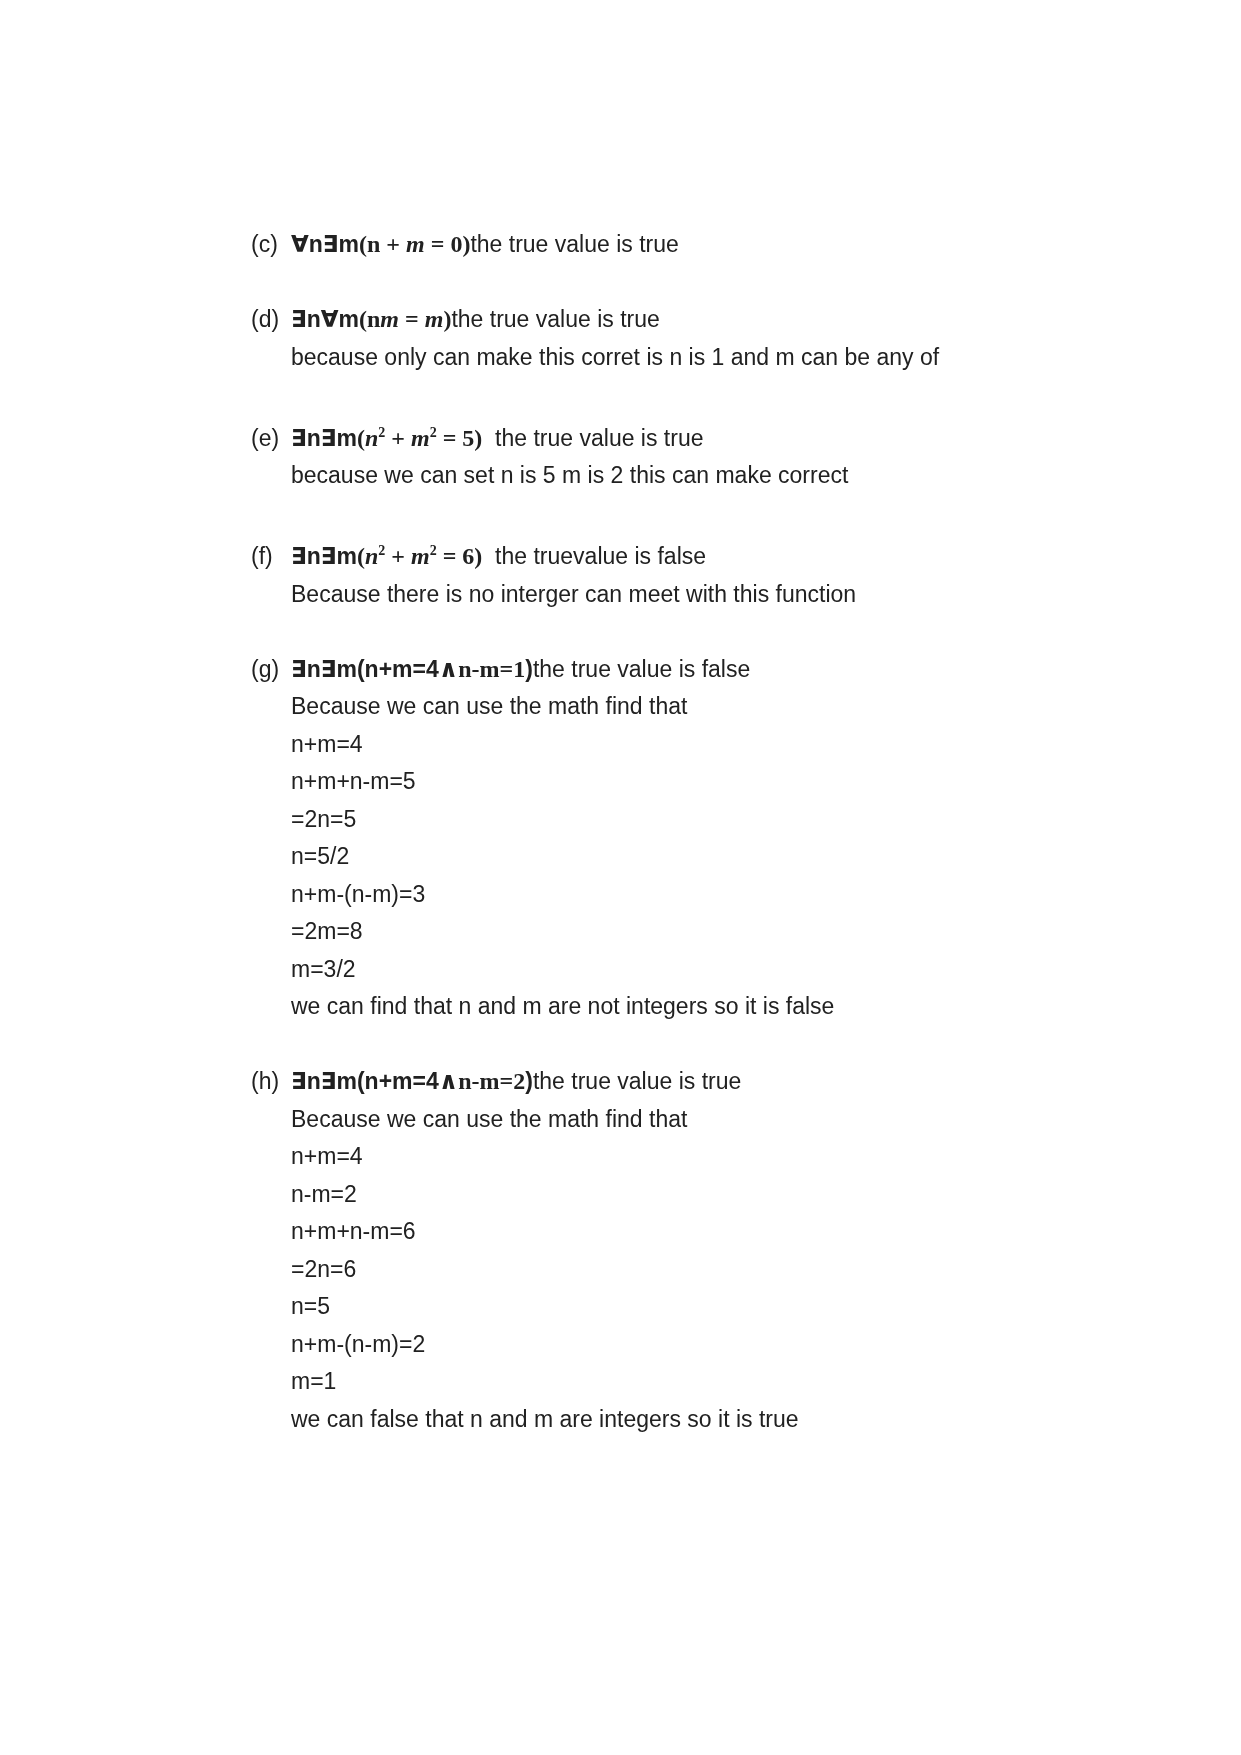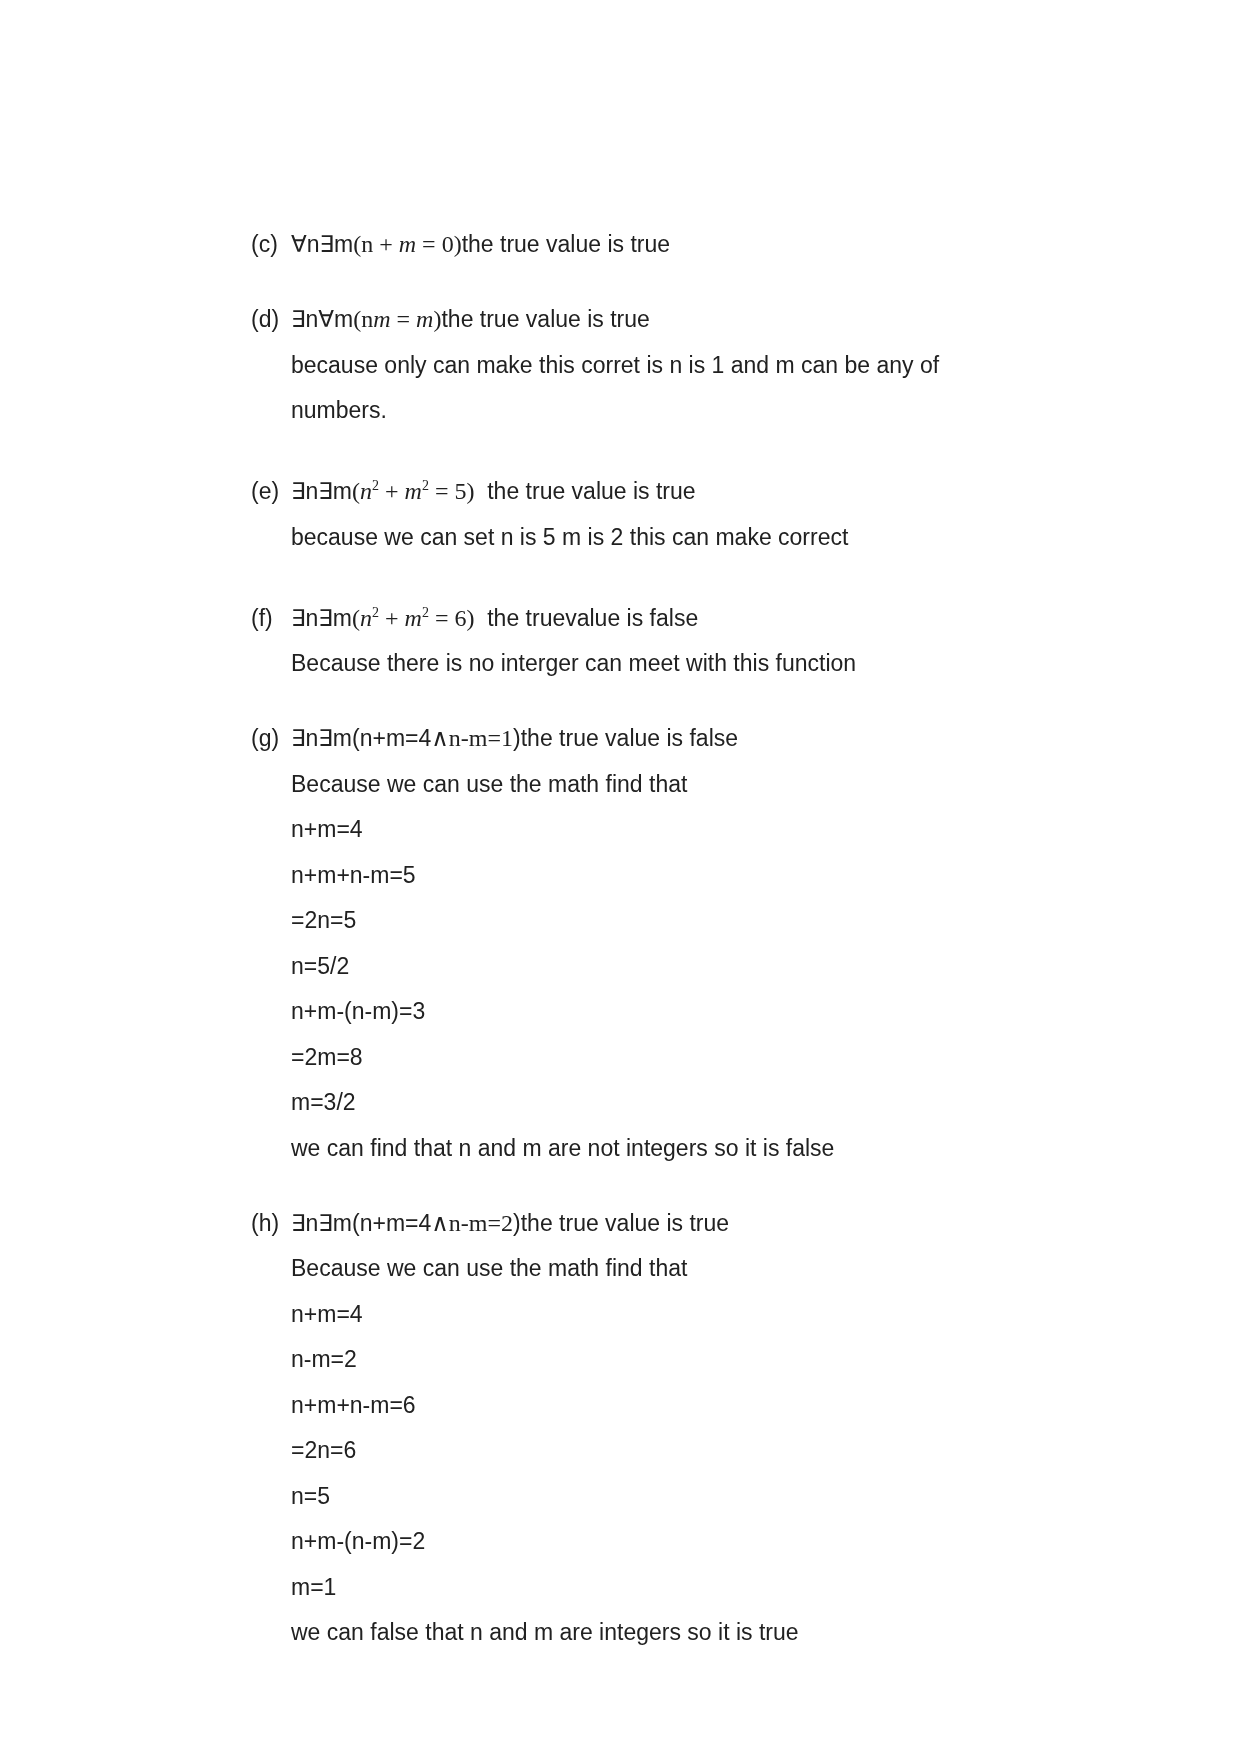--- a/index.html
+++ b/index.html
@@ -29,21 +29,21 @@
   .head {
     display: flex;
     align-items: baseline;
   }
   .label {
     flex: 0 0 40px;
   }
   .head-text {
     white-space: pre-wrap;
   }
-  .formula { white-space: pre-wrap; }
+  .formula { white-space: pre-wrap; font-weight: bold; }
   .seg-sans {
     font-family: "Liberation Sans", "DejaVu Sans", sans-serif;
   }
   .seg-rm {
     font-family: "Liberation Serif", "DejaVu Serif", serif;
     font-size: 24px;
   }
   .seg-it {
     font-family: "Liberation Serif", "DejaVu Serif", serif;
     font-style: italic;
@@ -53,21 +53,20 @@
     font-family: "Liberation Serif", "DejaVu Serif", serif;
     font-size: 14px;
     vertical-align: 9px;
   }
   .tail { white-space: pre-wrap; text-align: right; }
   .body-lines {
     margin-left: 40px;
   }
   .line {
     white-space: pre-wrap;
-    margin-top: 8px;
   }
 </style>
 </head>
 <body>
 
 <main class="page">
   <section class="answers">
   <div class="item">
     <div class="head">
       <span class="label">(c)</span>
@@ -76,21 +75,20 @@
     <div class="body-lines"></div>
   </div>
 
   <div class="item">
     <div class="head">
       <span class="label">(d)</span>
       <span class="head-text"><span class="formula"><span class="seg-sans">∃n∀m</span><span class="seg-rm">(n</span><span class="seg-it">m</span><span class="seg-rm"> = </span><span class="seg-it">m</span><span class="seg-rm">)</span></span><span class="tail">the true value is true</span></span>
     </div>
     <div class="body-lines">
           <div class="line">because only can make this corret is n is 1 and m can be any of</div>
-          <div class="line">numbers.</div>
         </div>
   </div>
 
   <div class="item">
     <div class="head">
       <span class="label">(e)</span>
       <span class="head-text"><span class="formula"><span class="seg-sans">∃n∃m</span><span class="seg-rm">(</span><span class="seg-it">n</span><span class="seg-sup">2</span><span class="seg-rm"> + </span><span class="seg-it">m</span><span class="seg-sup">2</span><span class="seg-rm"> = 5)</span></span><span class="tail">  the true value is true</span></span>
     </div>
     <div class="body-lines">
           <div class="line">because we can set n is 5 m is 2 this can make correct</div>

